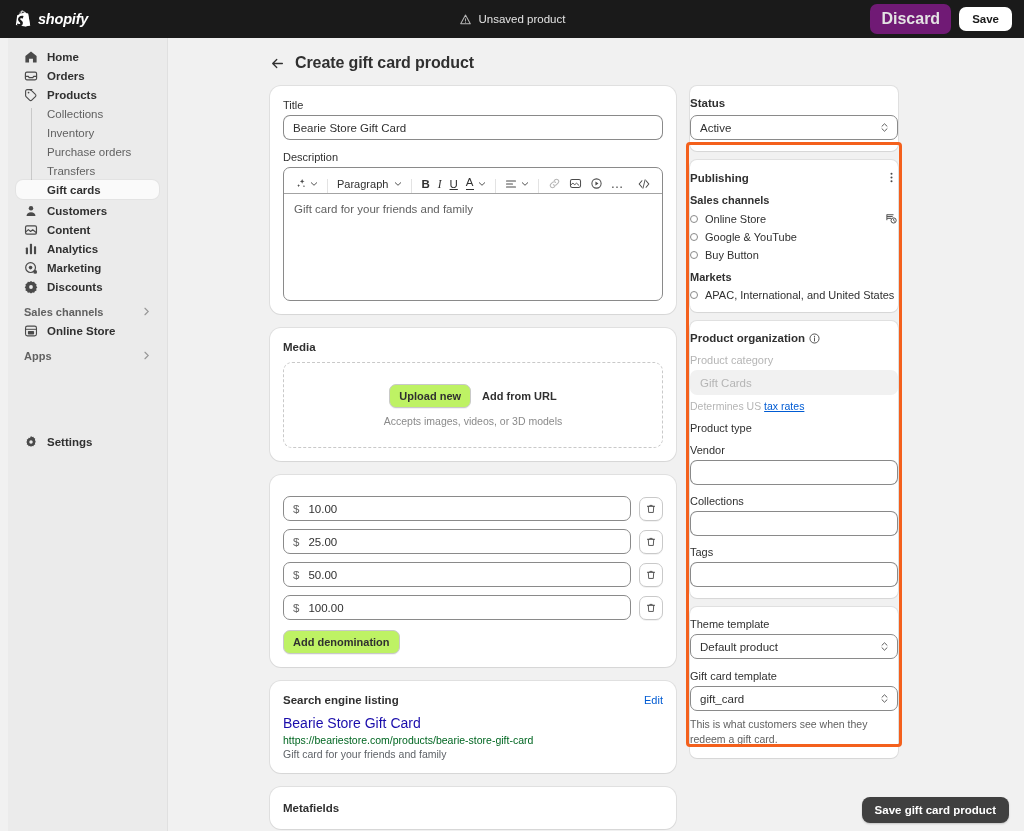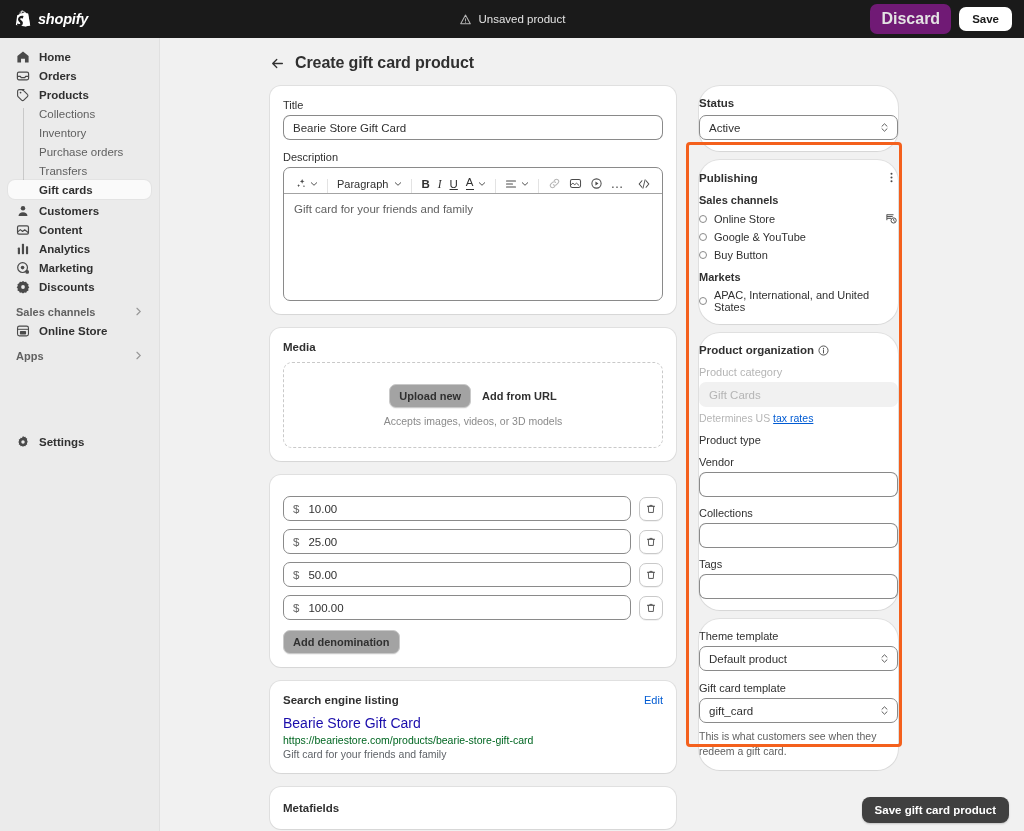--- a/index.html
+++ b/index.html
@@ -37,21 +37,21 @@
     background: #701a75; color: #e3e3e3; font-size: 16px; font-weight: 700;
     border: none; border-radius: 7px; padding: 6px 11px; cursor: pointer;
   }
   .btn-save-top {
     background: #ffffff; color: #1a1a1a; font-size: 11.5px; font-weight: 700;
     border: none; border-radius: 7px; padding: 6px 13px; cursor: pointer;
   }
 
   
   .sidebar {
-    position: absolute; top: 38px; left: 0; width: 160px; height: 793px;
+    position: absolute; top: 38px; left: 8px; width: 160px; height: 793px;
     background: #ebebeb; border-right: 1px solid #e0e0e0; padding-top: 9px;
   }
   .nav-item {
     display: flex; align-items: center; gap: 9px;
     height: 19px; margin: 0 8px 0 8px; padding: 0 8px;
     border-radius: 7px; cursor: pointer;
     font-size: 11.5px; color: #303030; font-weight: 600;
     white-space: nowrap;
   }
   .nav-item .ico { width: 14px; height: 14px; flex: 0 0 14px; display: block; }
@@ -136,21 +136,21 @@
   }
 
   
   .dropzone {
     border: 1.5px dashed #c9c9c9; border-radius: 9px; height: 86px;
     display: flex; flex-direction: column; align-items: center;
     justify-content: center; gap: 7px; margin-top: 9px; background: #fff;
   }
   .dz-row { display: flex; align-items: center; gap: 11px; }
   .btn-plain {
-    background: #a3a3a3; border: 1px solid #c9c9c9; border-radius: 7px;
+    background: #bef264; border: 1px solid #c9c9c9; border-radius: 7px;
     box-shadow: 0 1px 0 rgba(0,0,0,.05);
     font-size: 11px; font-weight: 600; color: #303030;
     padding: 5px 9px; cursor: pointer;
   }
   .link-btn {
     font-size: 11px; font-weight: 600; color: #303030; cursor: pointer; background: none; border: none;
   }
   .dz-hint { font-size: 10.5px; color: #8a8a8a; }
 
   
@@ -170,23 +170,23 @@
 
   
   .seo-head { display: flex; align-items: center; justify-content: space-between; }
   .seo-edit { font-size: 11px; color: #005bd3; cursor: pointer; font-weight: 500; }
   .seo-title { font-size: 14px; color: #1a0dab; margin-top: 8px; line-height: 1.3; cursor: pointer; }
   .seo-url { font-size: 10.5px; color: #006621; margin-top: 2px; }
   .seo-desc { font-size: 10.5px; color: #5f6368; margin-top: 2px; }
 
   
   .rcard {
-    background: #ffffff; border-radius: 21px;
+    background: #ffffff; border-radius: 7px;
     box-shadow: 0 0 0 1px rgba(0,0,0,.07), 0 1px 1px rgba(0,0,0,.04);
-    padding: 11px 0; margin-bottom: 9px; margin-left: 9px;
+    padding: 11px 0; margin-bottom: 9px;
   }
   .pub-head { display: flex; align-items: center; justify-content: space-between; }
   .kebab { width: 13px; height: 13px; display: block; cursor: pointer; }
   .sub-head { font-size: 11px; font-weight: 700; color: #303030; margin-top: 10px; }
   .chan-row {
     display: flex; align-items: center; gap: 7px; margin-top: 6px;
     font-size: 11px; color: #303030;
   }
   .radio {
     width: 8px; height: 8px; border-radius: 50%; border: 1px solid #8a8a8a;

